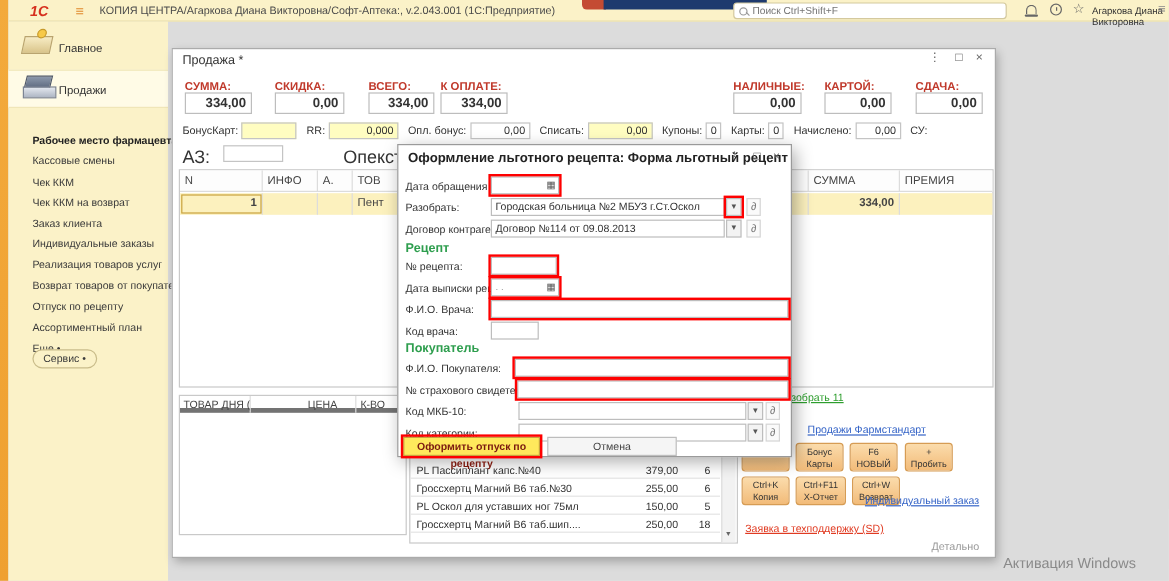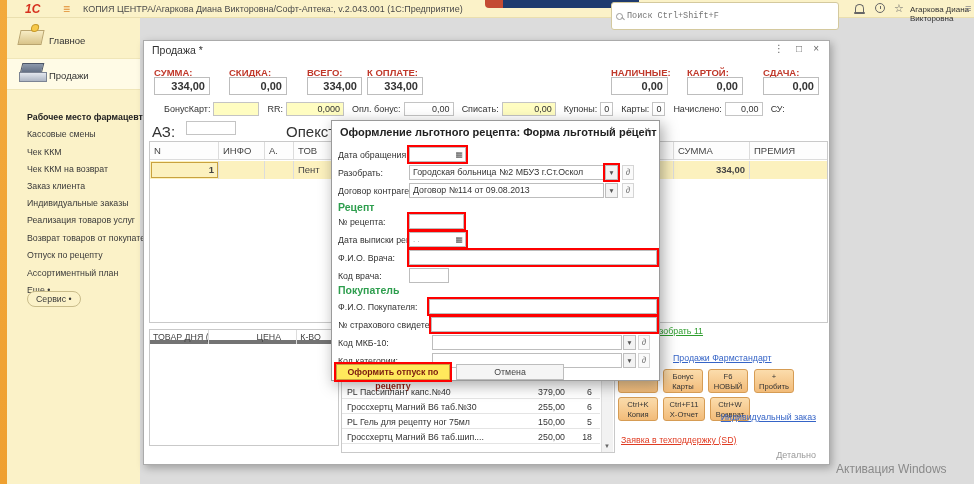--- a/index.html
+++ b/index.html
@@ -7,21 +7,21 @@
   .abs { position:absolute; }
 
   
   #left-strip { left:0; top:0; width:7px; height:484px; background:linear-gradient(#F3AA3C,#EFA030); }
   #topbar { left:7; top:0; width:967px; height:18px; background:#FBF2C8; border-bottom:1px solid #EADFAF; left:7px; }
   #logo { left:18px; top:2px; color:#D6301E; font-weight:bold; font-style:italic; font-size:12px; }
   #hamburger { left:56px; top:2px; color:#E08A2C; font-size:12px; cursor:pointer; }
   #app-title { left:76px; top:4px; color:#4A4A4A; font-size:9px; white-space:nowrap; }
   #tab-bar-red { left:478px; top:0; width:20px; height:8px; background:#C44B33; border-radius:0 0 0 4px; }
   #tab-bar { left:496px; top:0; width:136px; height:8px; background:#1E3A6E; border-radius:0 0 4px 0; }
-  #searchbox { left:604px; top:2px; width:228px; height:28px; background:#FFFFFF; border:1px solid #D4C99E; border-radius:3px; display:flex; align-items:center; padding:0 4px; gap:4px;font-family:Liberation Mono, monospace; }
+  #searchbox { left:604px; top:2px; width:228px; height:14px; background:#FFFFFF; border:1px solid #D4C99E; border-radius:3px; display:flex; align-items:center; padding:0 4px; gap:4px; }
   #searchbox input { border:none; outline:none; width:190px; font-size:8.5px; color:#9A9A9A; background:transparent; font-family:inherit; }
   .mag { width:7px; height:7px; border:1.4px solid #999; border-radius:50%; position:relative; flex:none; }
   .mag::after { content:""; position:absolute; width:4px; height:1.4px; background:#999; transform:rotate(45deg); right:-3px; bottom:-1px; }
   .bell { left:848px; top:4px; width:9px; height:8px; border:1.2px solid #666; border-bottom:none; border-radius:5px 5px 0 0; }
   .bell::after { content:""; position:absolute; left:-2px; right:-2px; bottom:-2px; height:1.6px; background:#666; border-radius:1px; }
   .clock { left:868px; top:3px; width:10px; height:10px; border:1.2px solid #666; border-radius:50%; }
   .clock::after { content:""; position:absolute; left:4px; top:1.5px; width:1.2px; height:3.2px; background:#666; }
   .star { left:887px; top:2px; color:#666; font-size:11px; line-height:12px; }
   #topbar-user { left:903px; top:5px; font-size:8px; color:#333; }
   #topbar-menu { left:958px; top:2px; color:#888; font-size:11px; }
@@ -165,21 +165,21 @@
   <span class="lbl-red" style="left:223px;top:26px">К ОПЛАТЕ:</span>
   <div class="valbox" style="left:223px;top:36px;width:56px">334,00</div>
   <span class="lbl-red" style="left:467px;top:26px">НАЛИЧНЫЕ:</span>
   <div class="valbox" style="left:467px;top:36px;width:57px">0,00</div>
   <span class="lbl-red" style="left:543px;top:26px">КАРТОЙ:</span>
   <div class="valbox" style="left:543px;top:36px;width:56px">0,00</div>
   <span class="lbl-red" style="left:619px;top:26px">СДАЧА:</span>
   <div class="valbox" style="left:619px;top:36px;width:56px">0,00</div>
 
   <div class="row2">
-    <span class="r2lab" style="margin-left:12px">БонусКарт:</span>
+    <span class="r2lab" style="margin-left:0">БонусКарт:</span>
     <span class="r2box ylw" style="width:46px"></span>
     <span class="r2lab">RR:</span>
     <span class="r2box ylw" style="width:58px">0,000</span>
     <span class="r2lab">Опл. бонус:</span>
     <span class="r2box" style="width:50px">0,00</span>
     <span class="r2lab">Списать:</span>
     <span class="r2box ylw" style="width:54px">0,00</span>
     <span class="r2lab">Купоны:</span>
     <span class="r2box" style="width:13px">0</span>
     <span class="r2lab">Карты:</span>
@@ -226,21 +226,21 @@
       <span class="pname">PL Пассиплант капс.№40</span>
       <span class="pprice">379,00</span>
       <span class="pqty">6</span>
     </div>
     <div class="prow" style="top:69px">
       <span class="pname">Гроссхертц Магний В6 таб.№30</span>
       <span class="pprice">255,00</span>
       <span class="pqty">6</span>
     </div>
     <div class="prow" style="top:84px">
-      <span class="pname">PL Гель для рецепту ног 75мл</span>
+      <span class="pname">PL Оскол для уставших ног 75мл</span>
       <span class="pprice">150,00</span>
       <span class="pqty">5</span>
     </div>
     <div class="prow" style="top:99px">
       <span class="pname">Гроссхертц Магний В6 таб.шип....</span>
       <span class="pprice">250,00</span>
       <span class="pqty">18</span>
     </div>
     <div id="pscroll">
       <div id="pscroll-down">▼</div>

